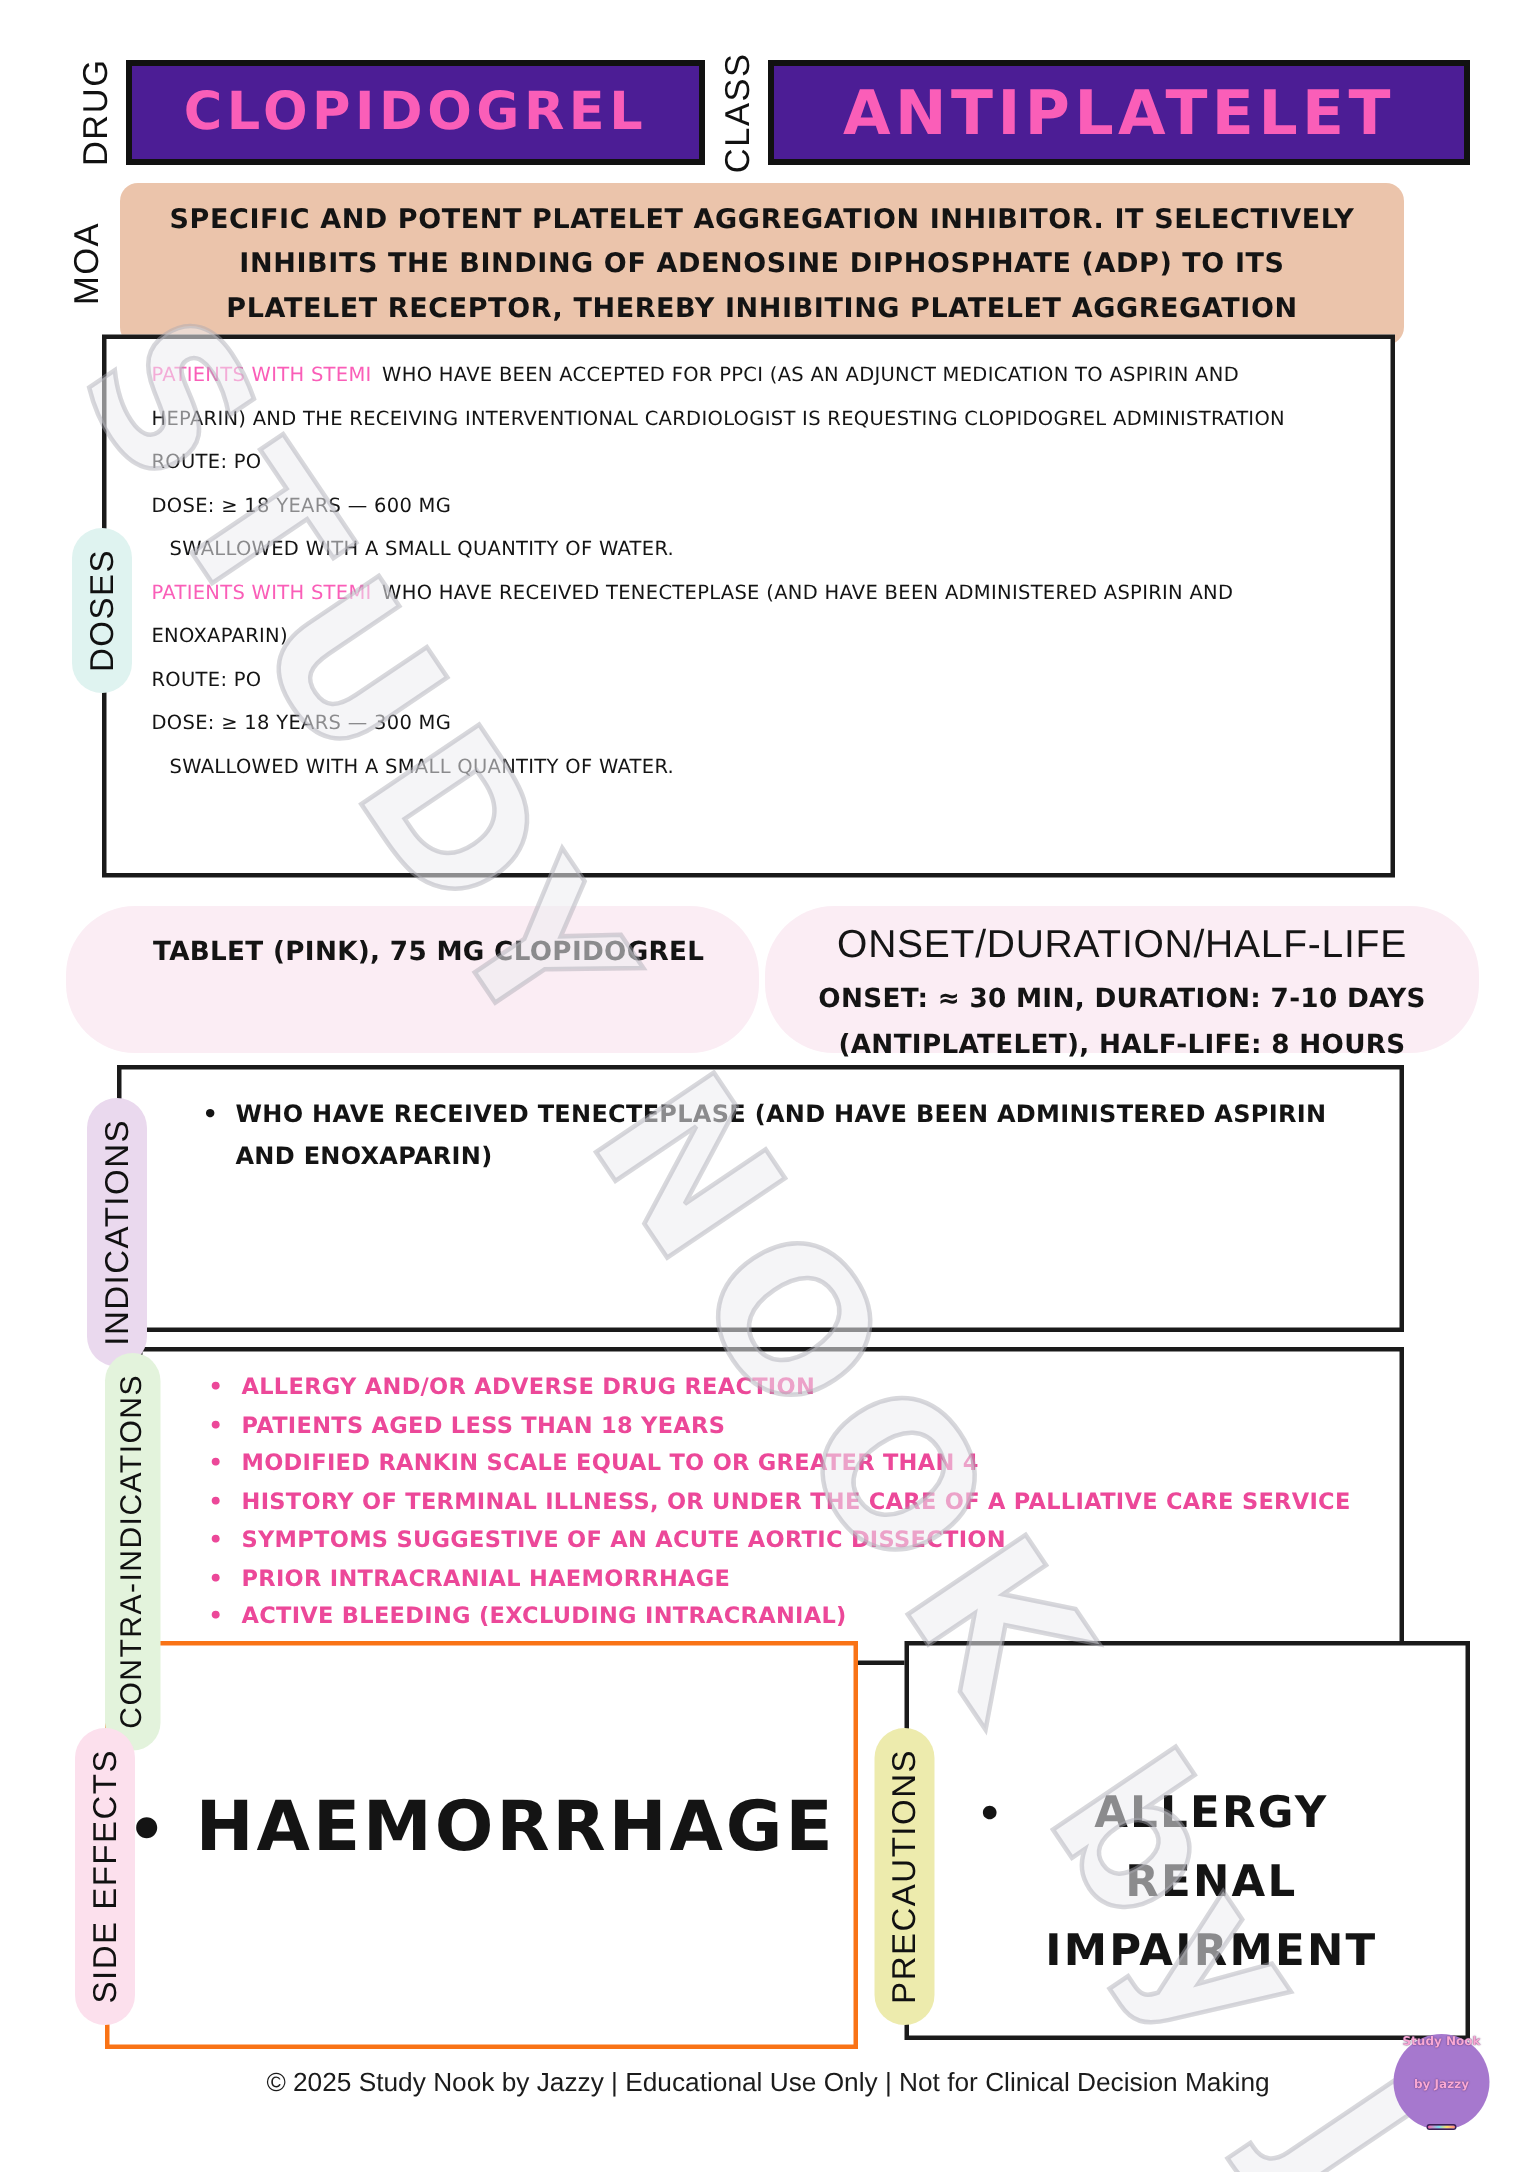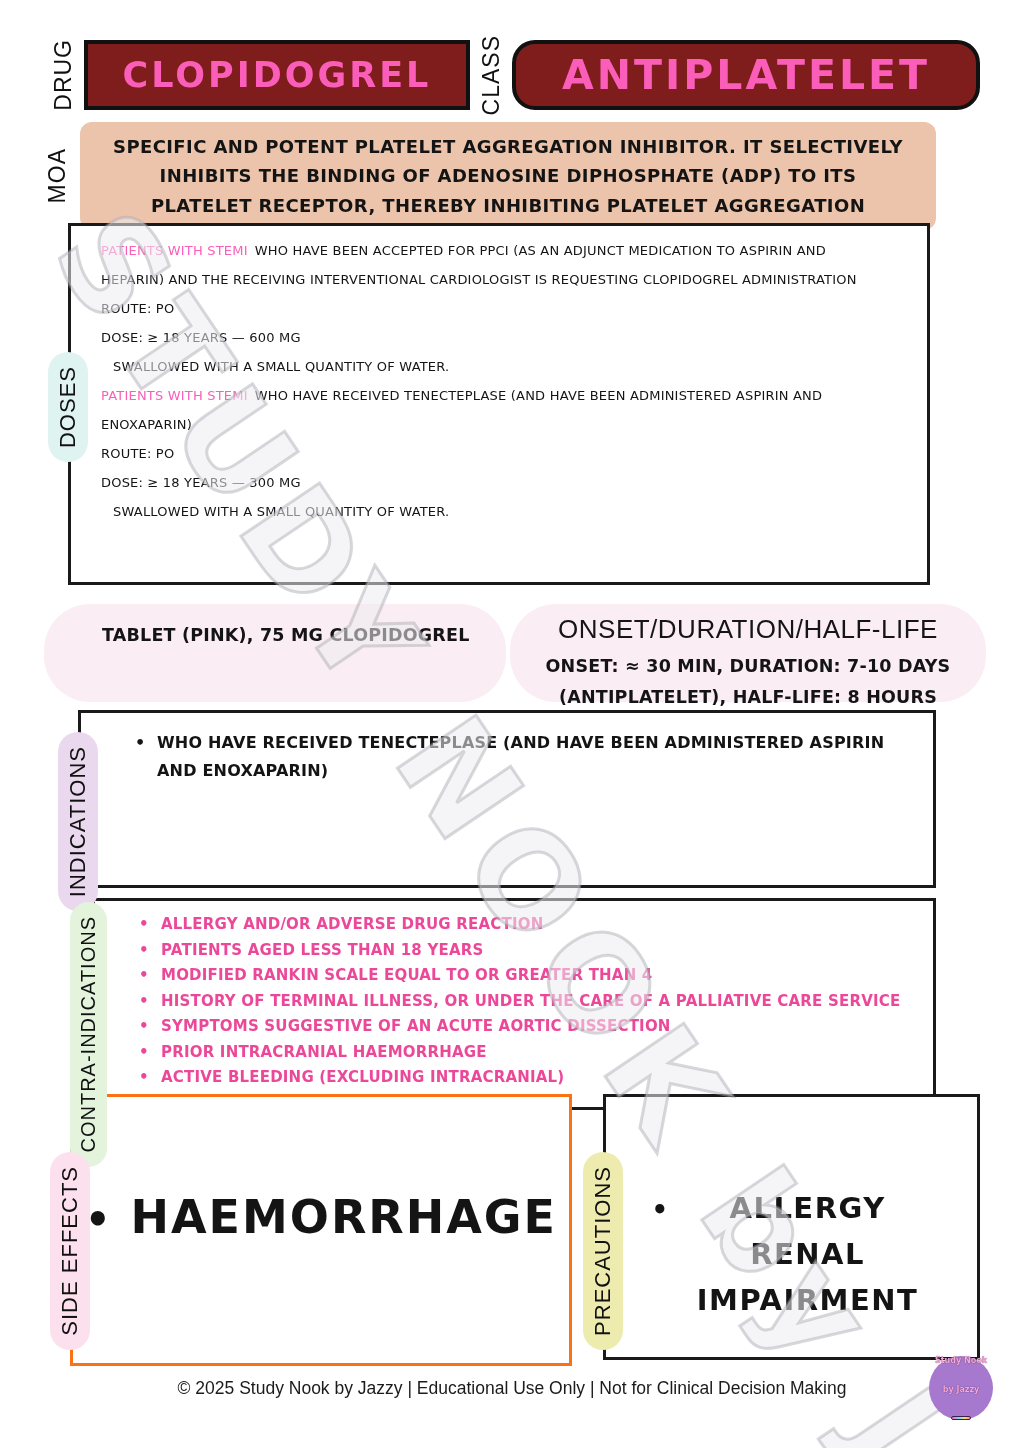--- a/index.html
+++ b/index.html
@@ -12,25 +12,25 @@
   .vwrap { position:absolute; display:flex; align-items:center; justify-content:center; z-index:4; }
   .vlabel {
     writing-mode:vertical-rl; transform:rotate(180deg);
     font-family:"Liberation Sans", sans-serif; font-weight:500;
     font-size:23px; color:#111; letter-spacing:1px; white-space:nowrap;
   }
   .pill { border-radius:24px; padding:14px 7px; }
   .pill .vlabel { font-size:22px; }
   
   .hdr-box {
-    position:absolute; border:4px solid #111; background:#7f1d1d;
+    position:absolute; border:4px solid #111; background:#4c1d95;
     display:flex; align-items:center; justify-content:center;
   }
   .drug-box { left:84px; top:40px; width:386px; height:70px; }
-  .class-box { left:512px; top:40px; width:468px; height:70px;border-radius:23px; }
+  .class-box { left:512px; top:40px; width:468px; height:70px; }
   .drug-name { font-size:35px; font-weight:bold; letter-spacing:3px; }
   .class-name { font-size:41px; font-weight:bold; letter-spacing:3px; }
   .pinktxt { color:#FA5EB8; }
   
   .moa-box {
     position:absolute; left:80px; top:122px; width:856px; height:108px;
     background:#EBC4AB; border-radius:12px;
     display:flex; align-items:center; justify-content:center;
     text-align:center; padding:6px 26px;
     font-size:18px; font-weight:bold; line-height:1.62; letter-spacing:.4px;

